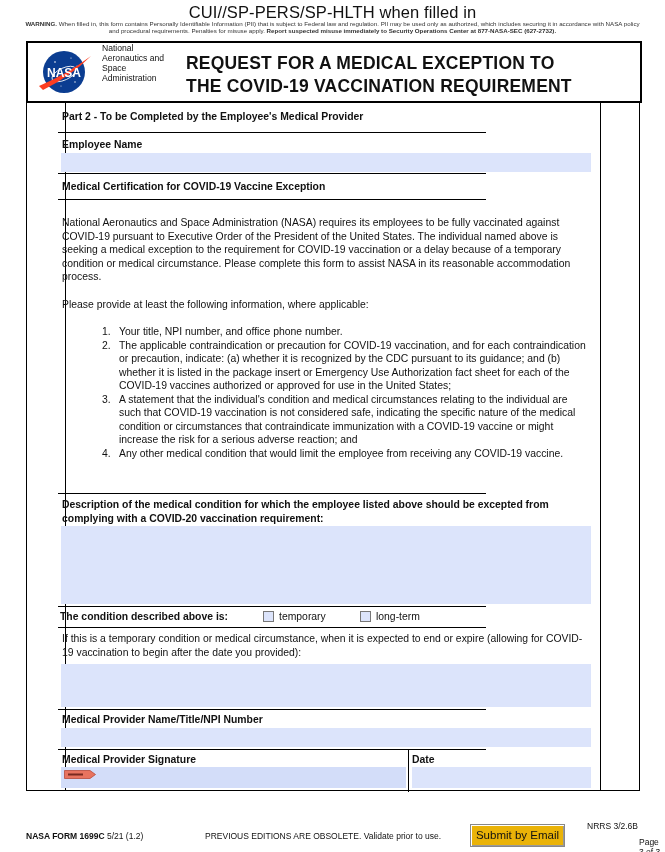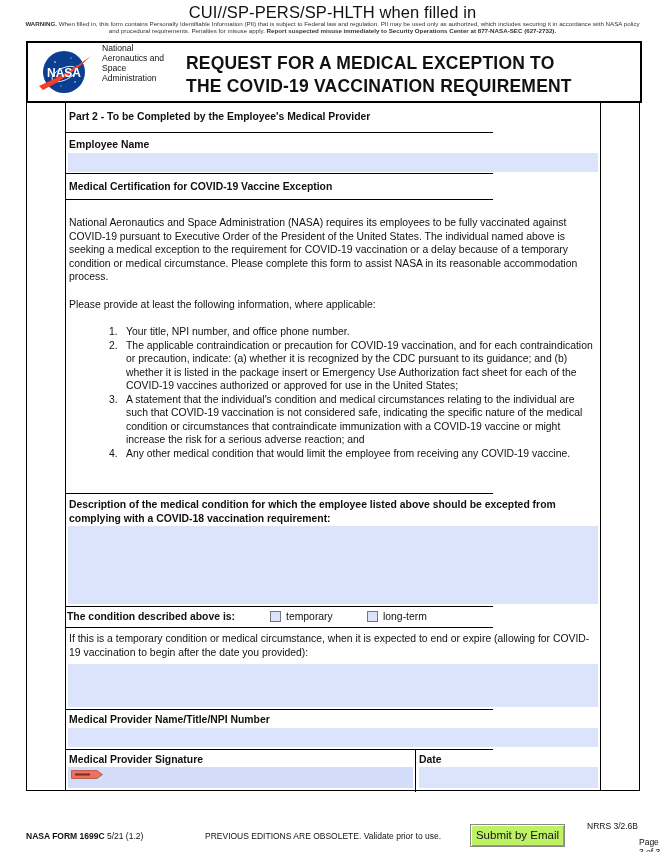--- a/index.html
+++ b/index.html
@@ -17,39 +17,39 @@
   .logo { position: absolute; left: 9px; top: 5px; width: 56px; height: 48px; }
   .agency { position: absolute; left: 74px; top: 0; font-size: 8.6px; line-height: 10px; color: #111; }
   .form-title { position: absolute; left: 158px; top: 9px; font-size: 17.5px; font-weight: bold;
                 line-height: 23px; letter-spacing: 0.2px; color: #111; }
 
   .outer { position: absolute; left: 26px; top: 103px; width: 614px; height: 688px;
            border-left: 1px solid #000; border-right: 1px solid #000; border-bottom: 1px solid #000; }
   .inner { position: absolute; left: 65px; top: 103px; width: 536px; height: 688px;
            border-left: 1px solid #000; border-right: 1px solid #000; }
 
-  .row { position: absolute; left: 65px; width: 428px; border-top: 1px solid #000; padding-left: 10px; }
+  .row { position: absolute; left: 58px; width: 428px; border-top: 1px solid #000; padding-left: 10px; }
   .lbl { position: absolute; left: 4px; font-size: 10.4px; font-weight: bold; color: #111; }
   .txt { font-size: 10.4px; color: #111; line-height: 13.5px; }
   .field { position: absolute; background: #dce4fb; border: none; outline: none; }
 
   .cb { display: inline-block; width: 11px; height: 11px; background: #dce4fb; border: 1px solid #777;
         vertical-align: -2px; margin-right: 5px; }
 
   ol.reqs { position: absolute; left: 48px; top: 0; width: 480px; font-size: 10.4px; line-height: 13.5px; list-style: none; }
   ol.reqs li { position: relative; padding-left: 13px; }
   ol.reqs li .num { position: absolute; left: -4px; top: 0; }
 
   .sig-tag { position: absolute; left: 3px; top: 3px; width: 32px; height: 9px; }
 
   .footer-form { position: absolute; left: 26px; top: 831px; font-size: 8.5px; color: #111; }
   .footer-form b { font-weight: bold; }
   .footer-obs { position: absolute; left: 205px; top: 831px; font-size: 8.5px; color: #111; }
   .submit-btn { position: absolute; left: 470px; top: 824px; width: 95px; height: 23px;
-                background: #bef264; border: 1px solid #888; box-shadow: inset 1px 1px 0 #fff, inset -1px -1px 0 #999;
+                background: #eab308; border: 1px solid #888; box-shadow: inset 1px 1px 0 #fff, inset -1px -1px 0 #999;
                 font-size: 11.5px; color: #111; text-align: center; line-height: 21px; cursor: pointer;
                 font-family: "Liberation Sans", sans-serif; }
   .nrrs { position: absolute; left: 587px; top: 821px; font-size: 8.5px; color: #111; }
   .pageno { position: absolute; left: 618px; top: 837px; font-size: 8.5px; color: #111; padding-left: 21px; }
 </style>
 </head>
 <body>
 
 <div class="cui">CUI//SP-PERS/SP-HLTH when filled in</div>
 <div class="warning"><b>WARNING.</b><span> When filled in, this form contains Personally Identifiable Information (PII) that is subject to Federal law and regulation. PII may be used only as authorized, which includes securing it in accordance with NASA policy and procedural requirements. Penalties for misuse apply. </span><b>Report suspected misuse immediately to Security Operations Center at 877-NASA-SEC (627-2732).</b></div>
@@ -102,21 +102,21 @@
     <ol class="reqs">
       <li><span class="num">1.</span><span>Your title, NPI number, and office phone number.</span></li>
       <li><span class="num">2.</span><span>The applicable contraindication or precaution for COVID-19 vaccination, and for each contraindication or precaution, indicate: (a) whether it is recognized by the CDC pursuant to its guidance; and (b) whether it is listed in the package insert or Emergency Use Authorization fact sheet for each of the COVID-19 vaccines authorized or approved for use in the United States;</span></li>
       <li><span class="num">3.</span><span>A statement that the individual's condition and medical circumstances relating to the individual are such that COVID-19 vaccination is not considered safe, indicating the specific nature of the medical condition or circumstances that contraindicate immunization with a COVID-19 vaccine or might increase the risk for a serious adverse reaction; and</span></li>
       <li><span class="num">4.</span><span>Any other medical condition that would limit the employee from receiving any COVID-19 vaccine.</span></li>
     </ol>
   </div>
 </div>
 
 <div class="row" style="top:493px;height:113px;">
-  <div class="lbl" style="top:4px;width:525px;line-height:13.5px;">Description of the medical condition for which the employee listed above should be excepted from complying with a COVID-18 vaccination requirement:</div>
+  <div class="lbl" style="top:4px;width:525px;line-height:13.5px;">Description of the medical condition for which the employee listed above should be excepted from complying with a COVID-20 vaccination requirement:</div>
   <textarea class="field" style="left: 3px; top: 32px; width: 530px; height: 78px; resize: none;" value=""></textarea>
 </div>
 
 <div class="row" style="top:606px;height:21px;">
   <div class="lbl" style="left:2px;top:4px;">The condition described above is:</div>
   <label style="position:absolute;left:205px;top:4px;font-size:10.4px;">
     <span class="cb"></span><span>temporary</span>
   </label>
   <label style="position:absolute;left:302px;top:4px;font-size:10.4px;">
     <span class="cb"></span><span>long-term</span>

